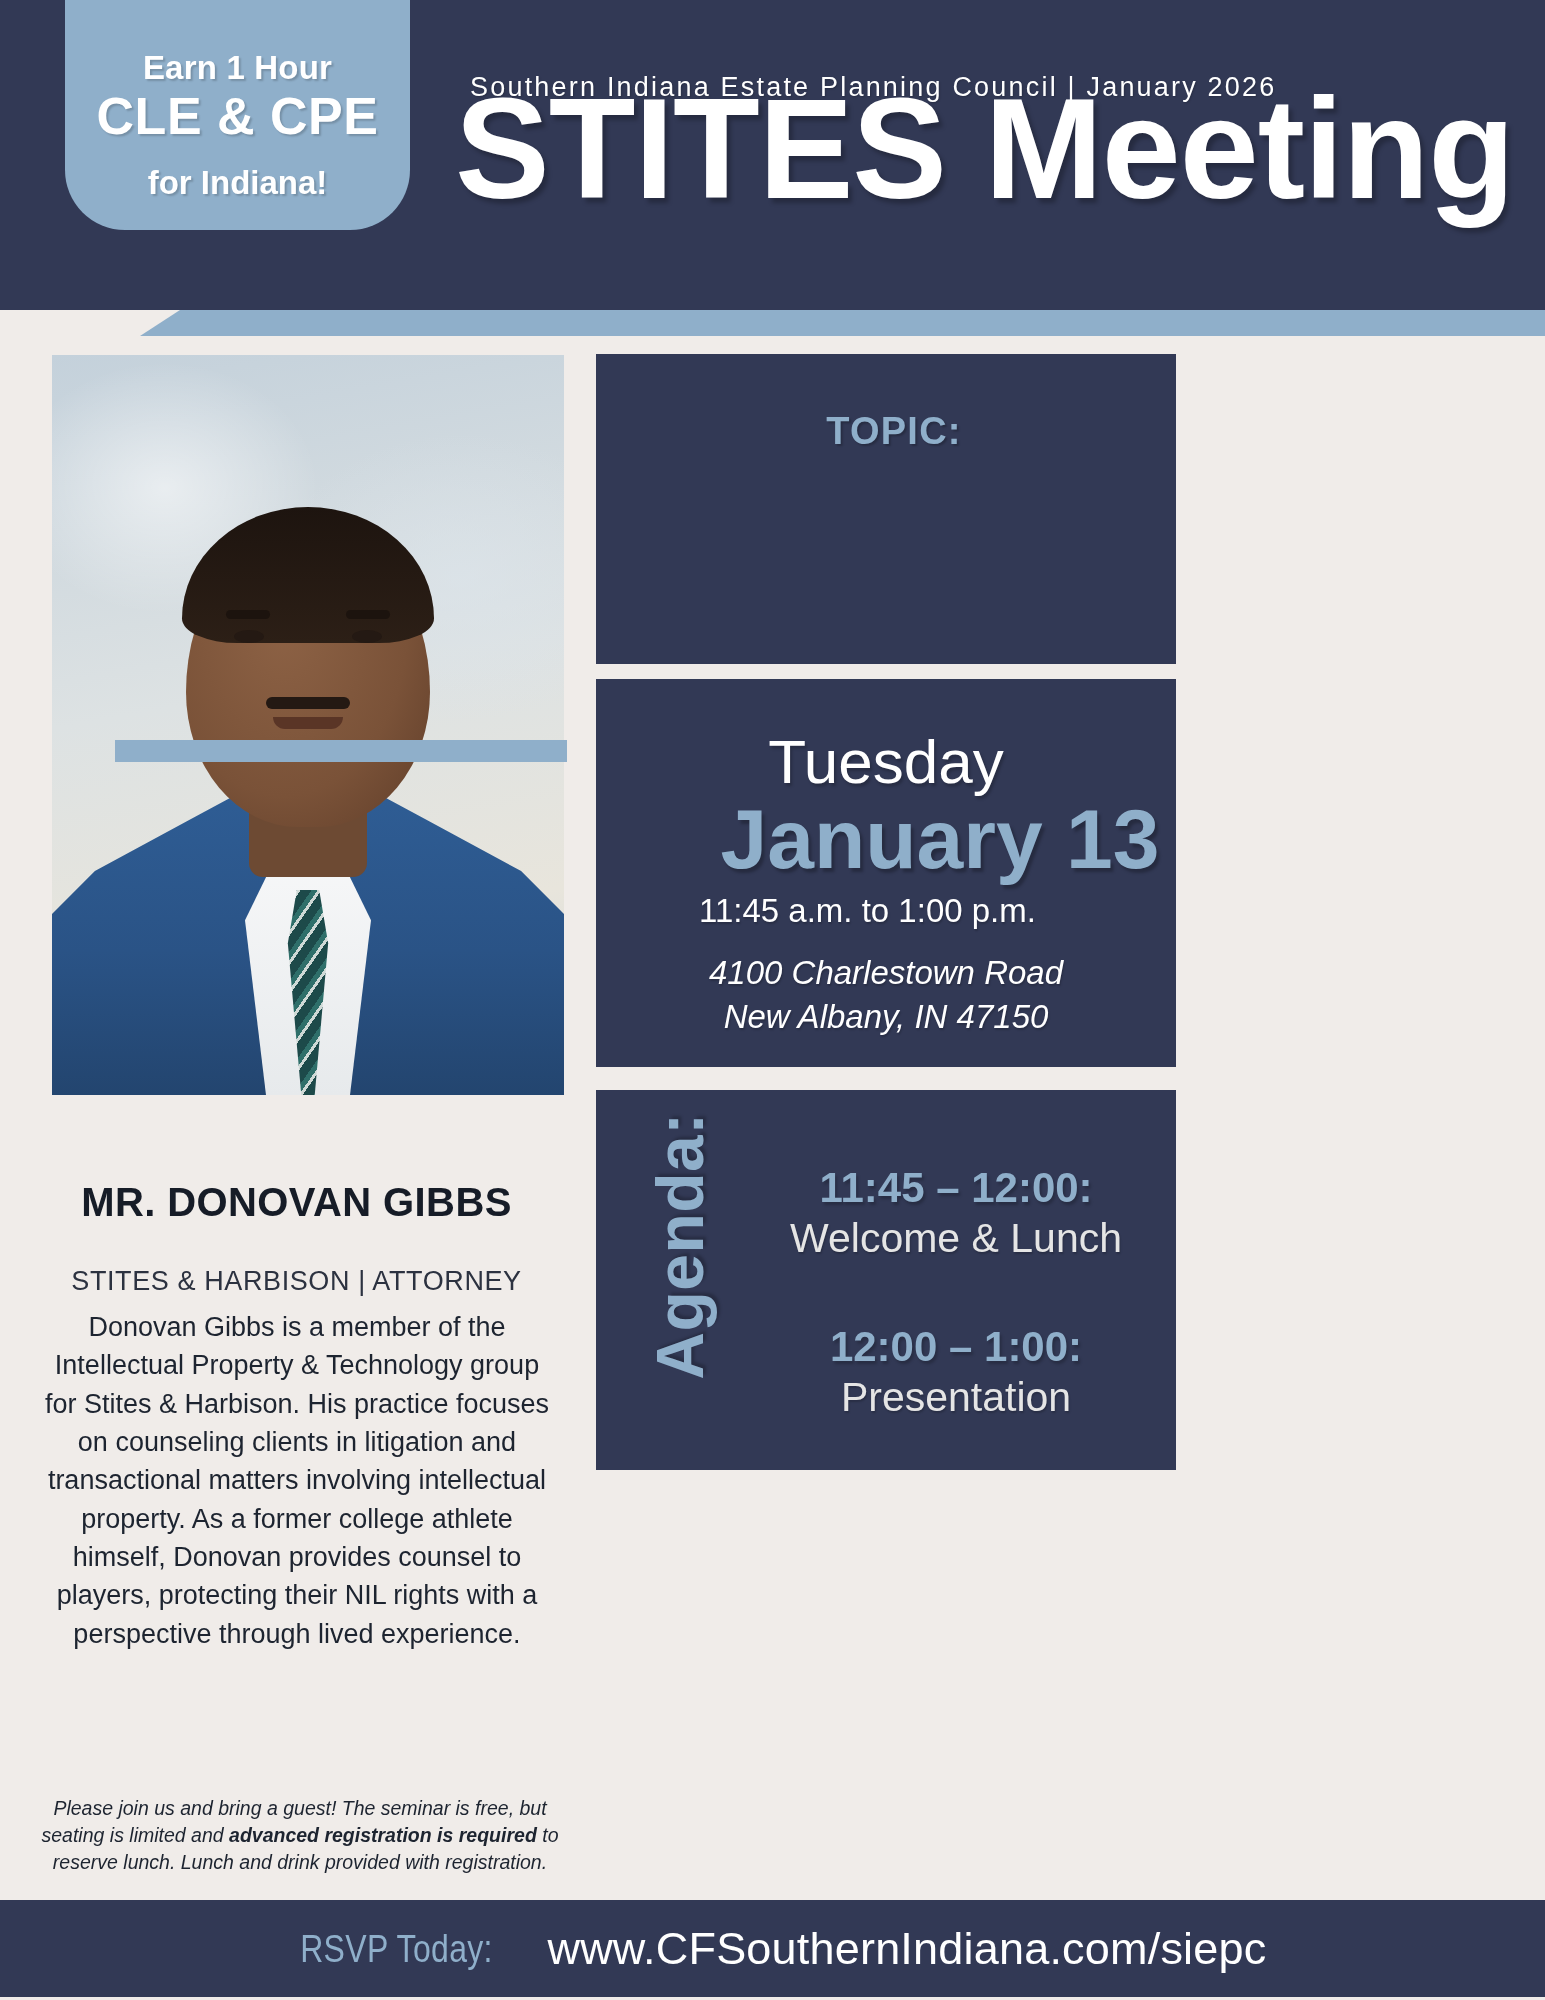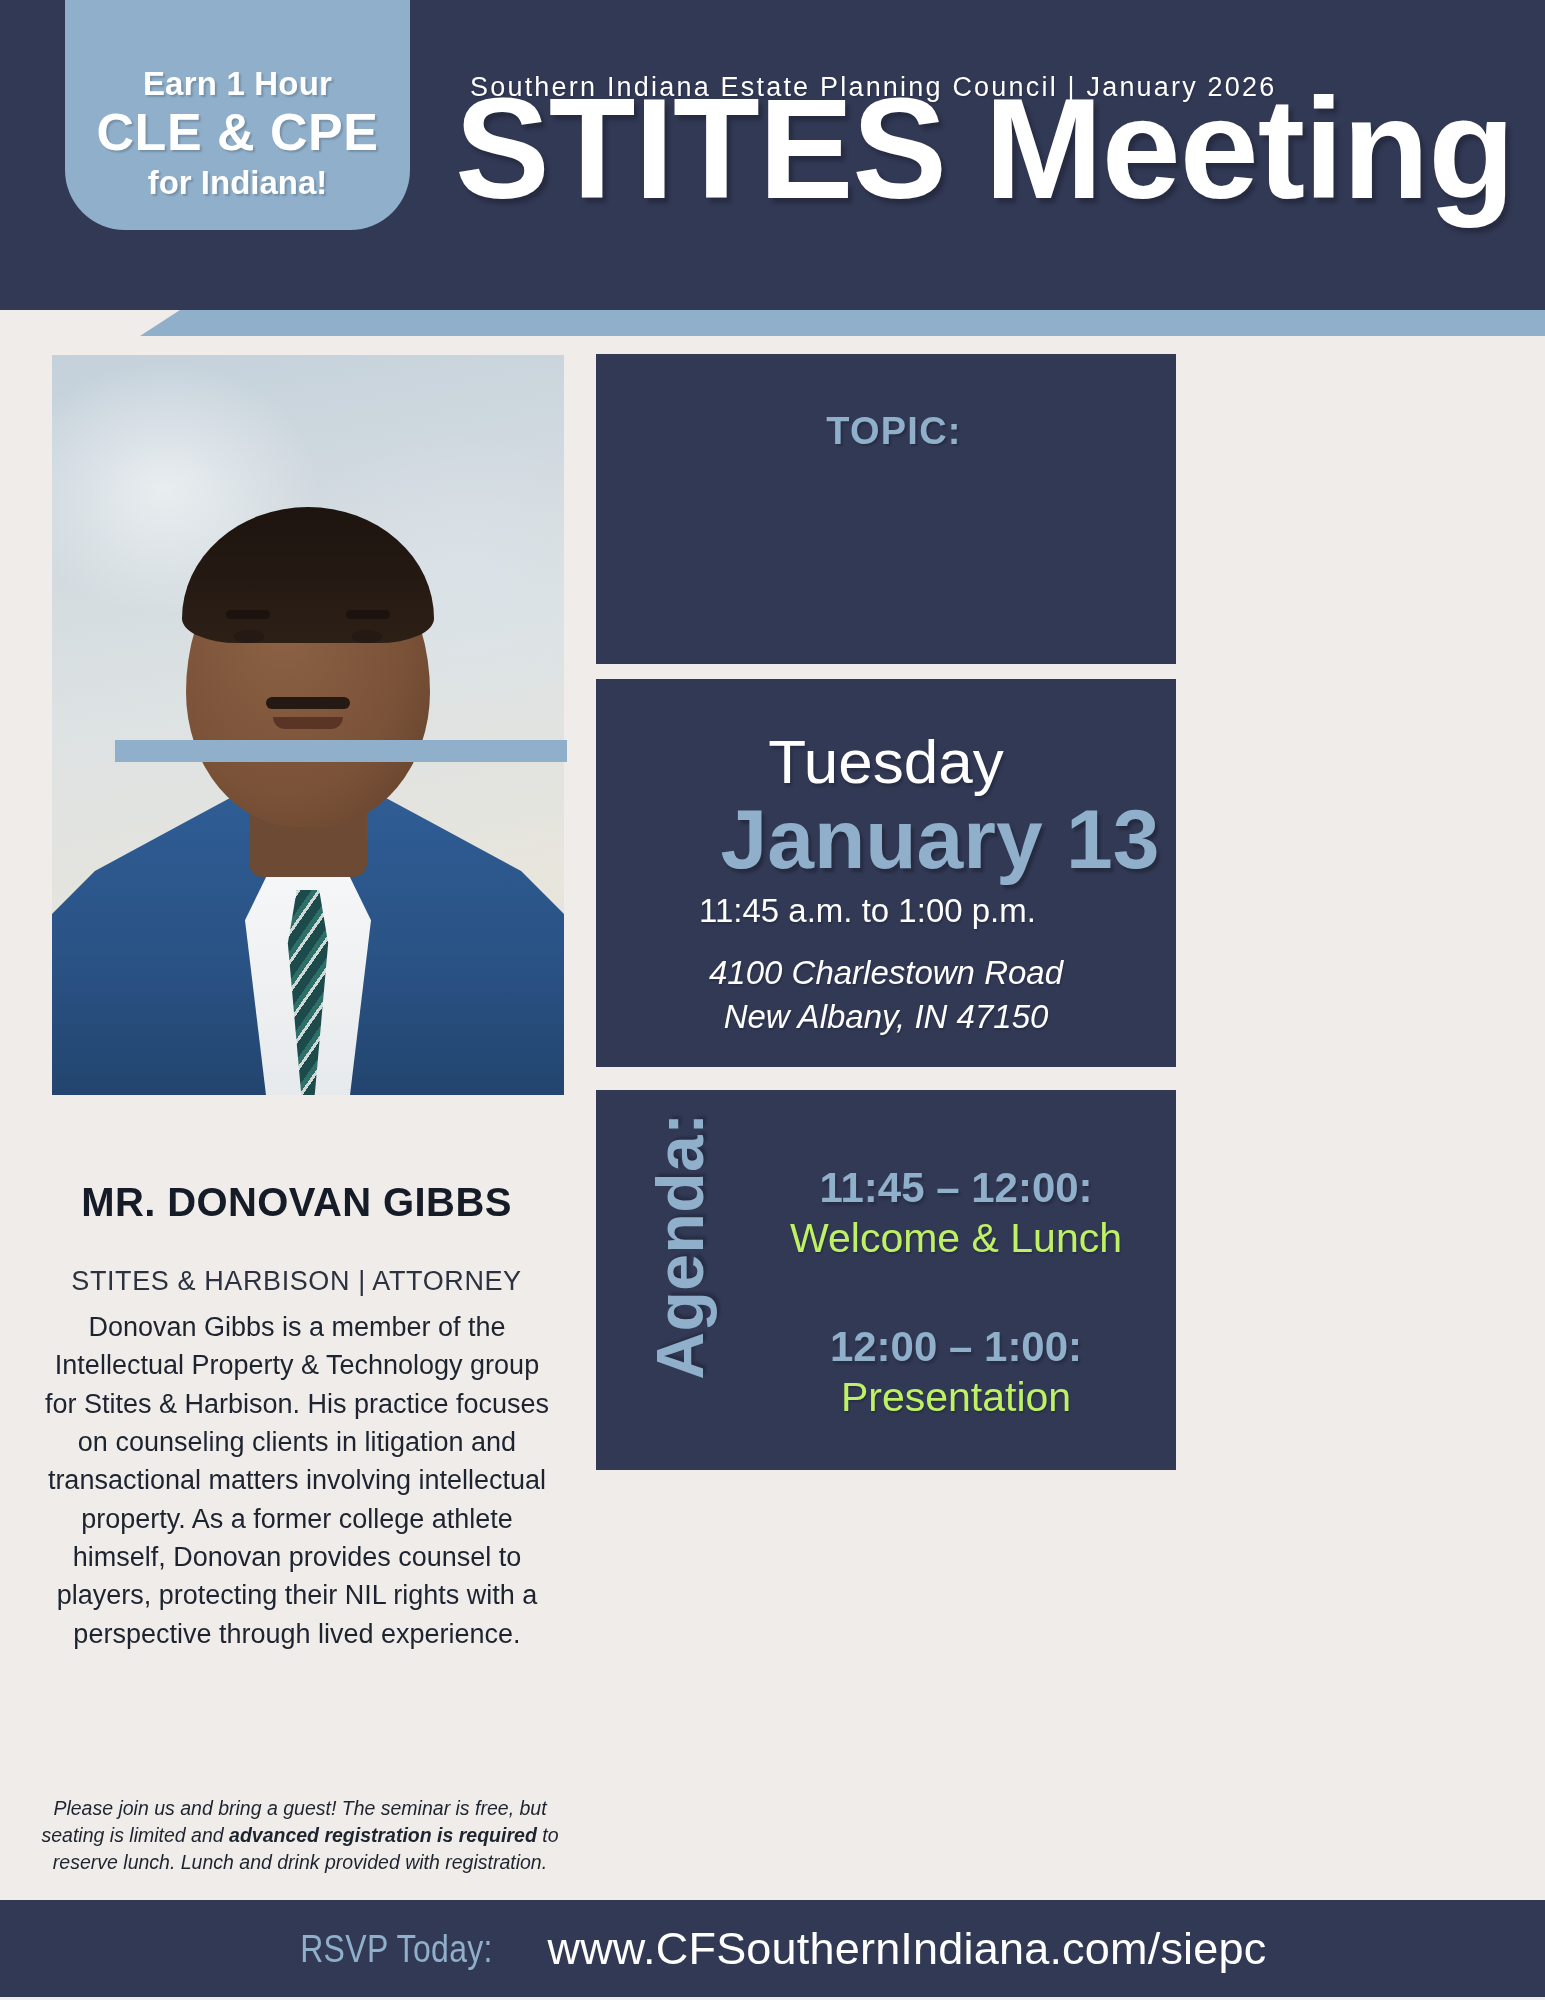--- a/index.html
+++ b/index.html
@@ -26,21 +26,21 @@
   .cle-line1{
     color:#ffffff; font-weight:bold; font-size:33px; letter-spacing:.2px;
     text-shadow:2px 2px 2px rgba(0,0,0,.18);
   }
   .cle-line2{
     color:#ffffff; font-weight:bold; font-size:52px; letter-spacing:.5px;
     line-height:1.05; margin-top:2px;
     text-shadow:2px 2px 2px rgba(0,0,0,.18);
   }
   .cle-line3{
-    color:#ffffff; font-weight:bold; font-size:33px; margin-top:4px;
+    color:#ffffff; font-weight:bold; font-size:33px; margin-top:20px;
     text-shadow:2px 2px 2px rgba(0,0,0,.18);
   }
   .header-kicker{
     position:absolute; left:470px; top:72px; width:1030px;
     color:#ffffff; font-size:27px; letter-spacing:2.2px;
     text-align:left;
     text-shadow:1px 1px 2px rgba(0,0,0,.2);
   }
   .header-title{
     position:absolute; left:455px; top:78px; width:1060px;
@@ -190,21 +190,21 @@
     text-shadow:3px 3px 3px rgba(0,0,0,.22);
   }
   .agenda-items{
     position:absolute; left:160px; top:74px; width:400px; text-align:center;
   }
   .ag-time{
     color:#8fafca; font-size:42px; font-weight:bold; line-height:1.15;
     text-shadow:2px 3px 3px rgba(0,0,0,.22);
   }
   .ag-desc{
-    color:#bef264; font-size:41px; line-height:1.18; margin-top:2px;
+    color:#e5e5e5; font-size:41px; line-height:1.18; margin-top:2px;
     text-shadow:1px 2px 2px rgba(0,0,0,.2);
   }
   .ag-gap{ height:60px; }
 
   
   .footer{
     position:absolute; left:0; top:1900px; width:1545px; height:97px;
     background:#323955;
     display:flex; align-items:center; justify-content:center; gap:34px;
   }

